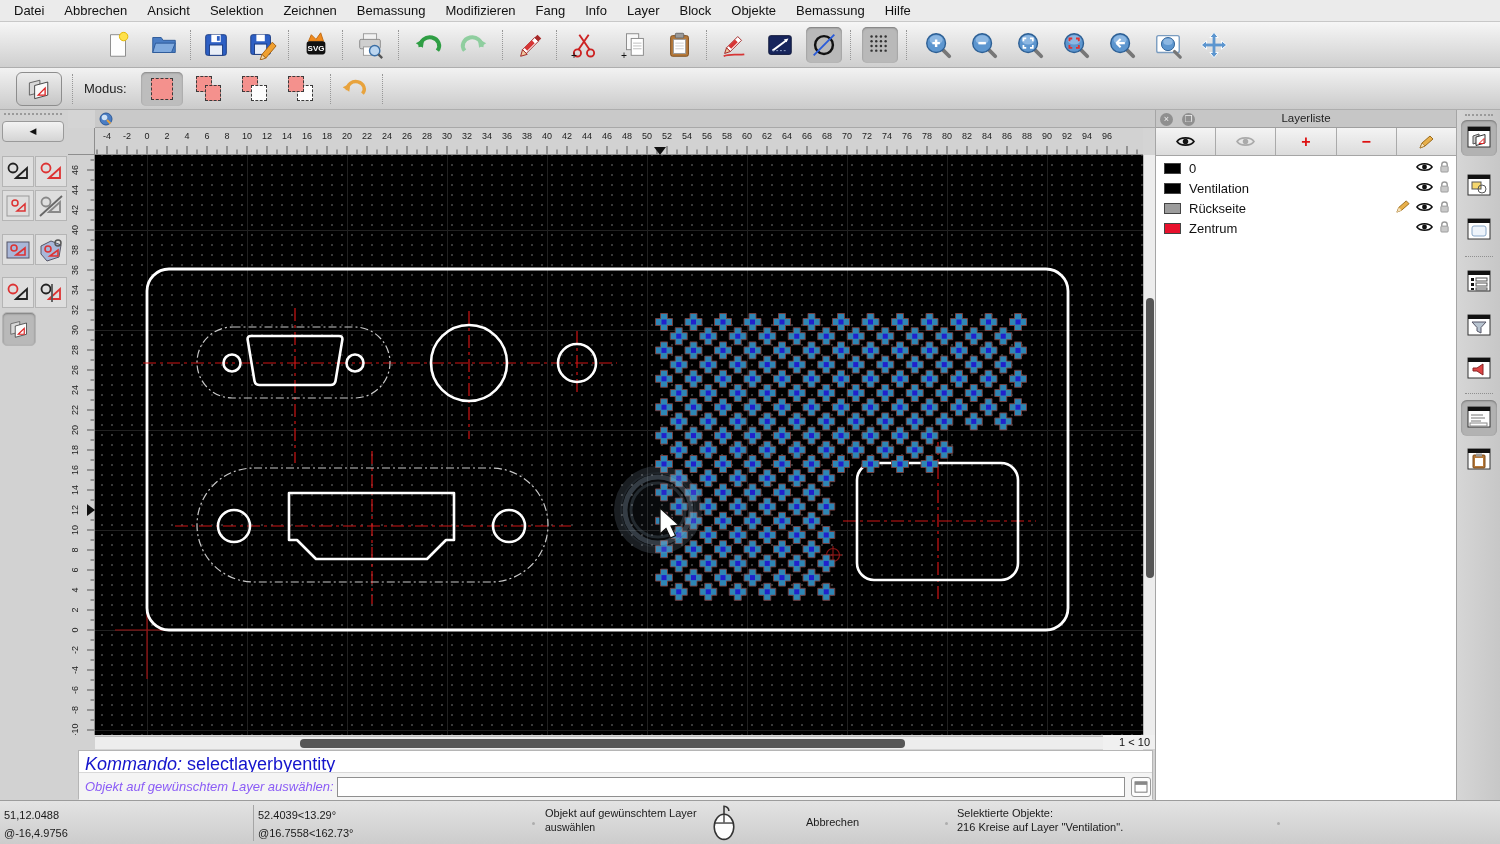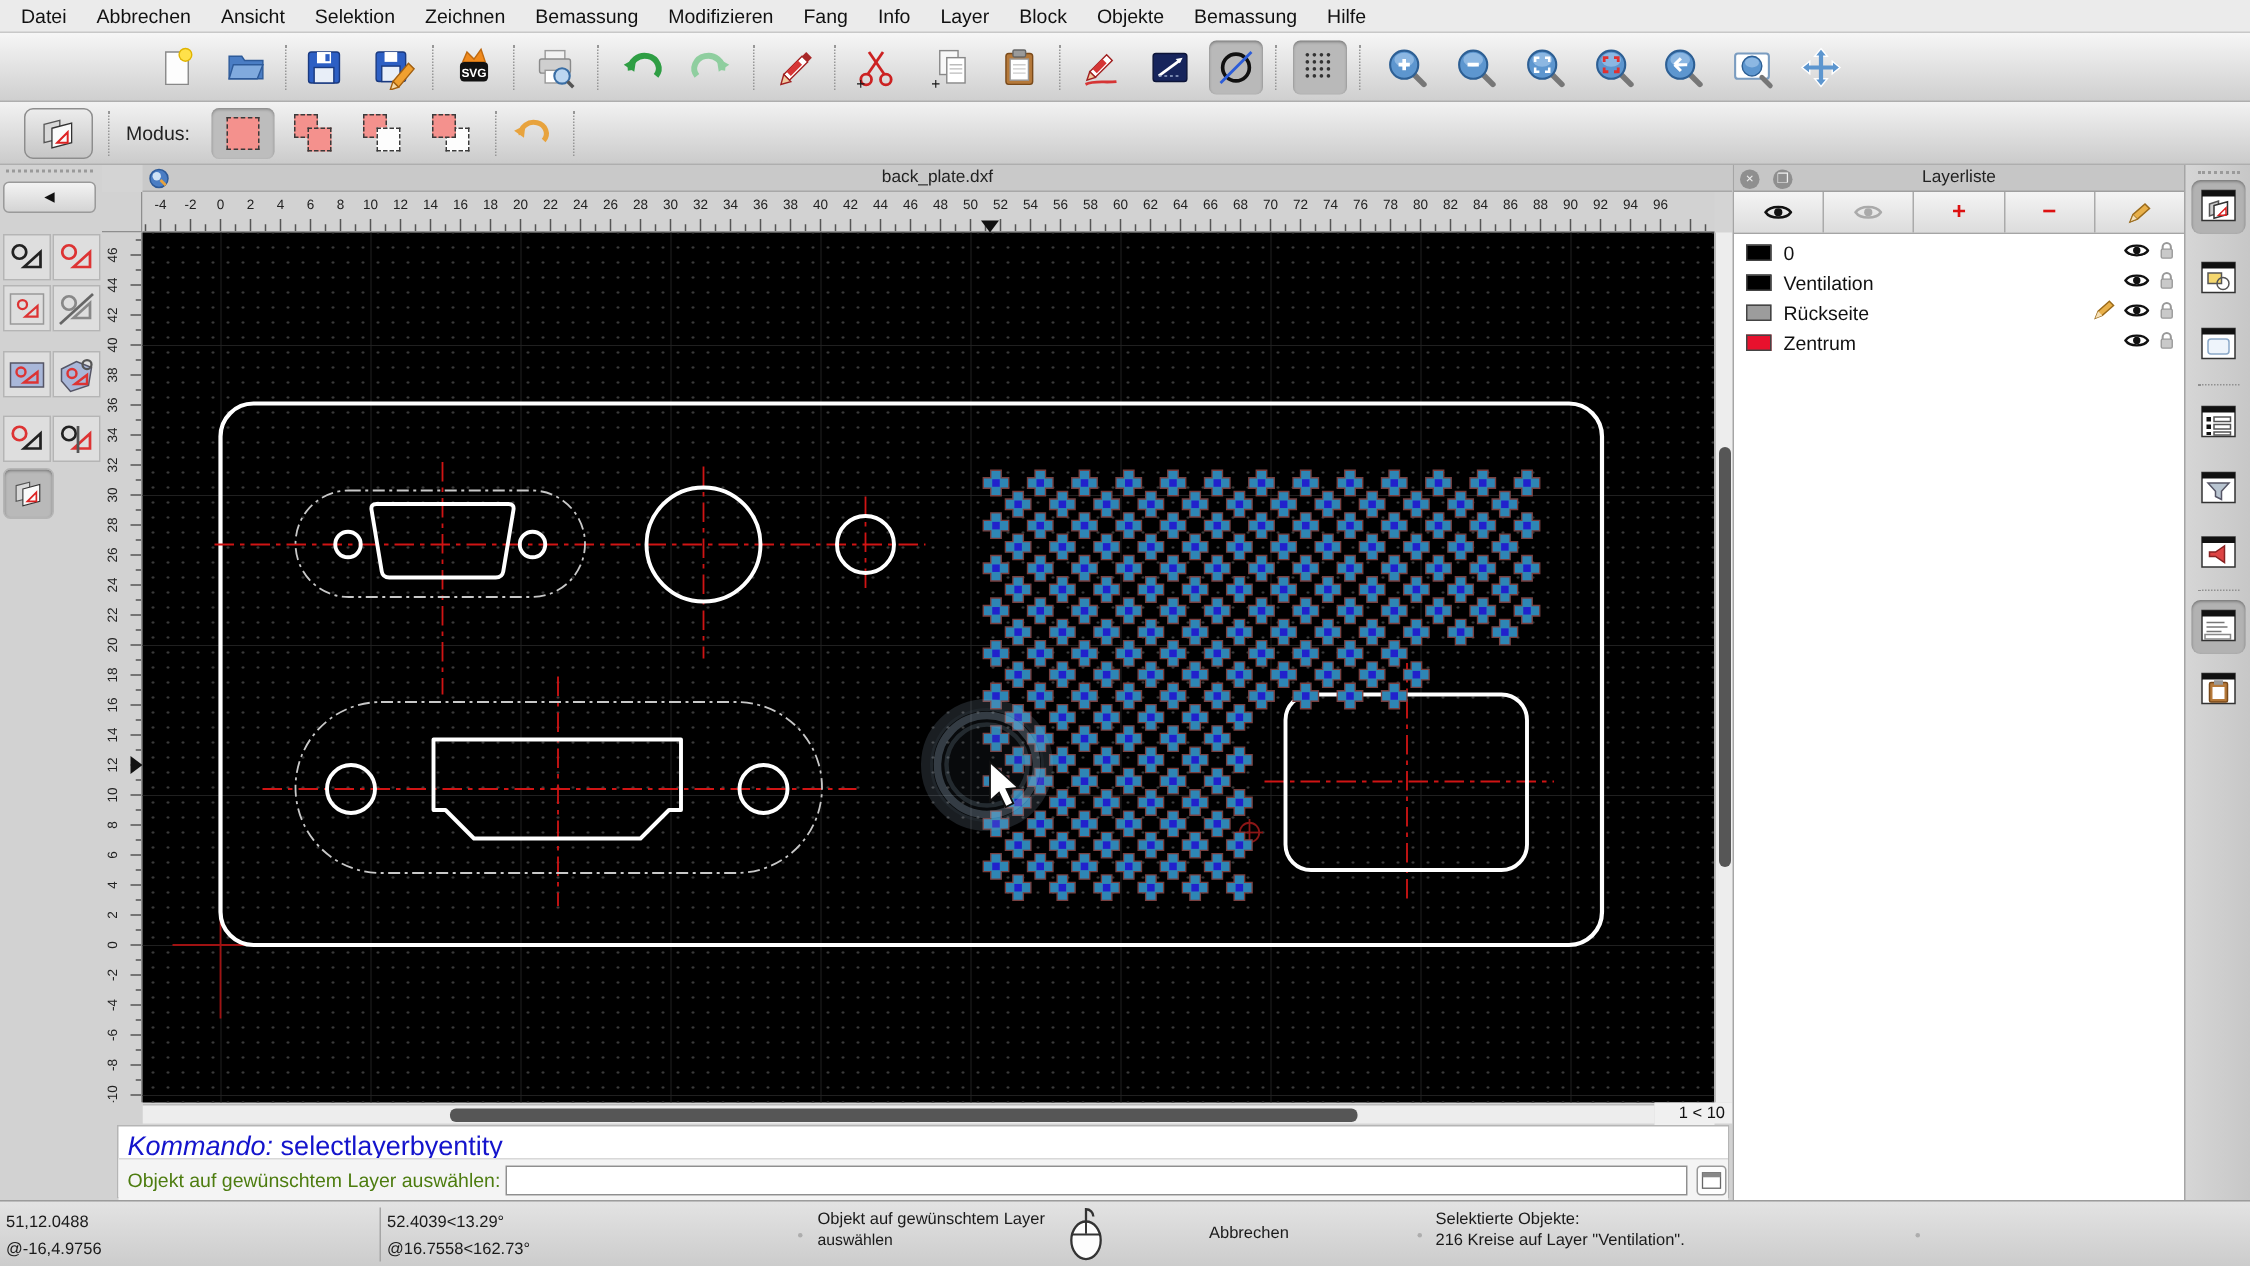--- a/index.html
+++ b/index.html
@@ -61,21 +61,21 @@
   #vscroll .handle { position:absolute; left:2px; top:143px; width:8px; height:280px; background:#565656; border-radius:4px; }
   #hscroll { left:95px; top:736px; width:1008px; height:13px; background:#ededed; border-top:1px solid #bbb; }
   #hscroll .handle { position:absolute; left:205px; top:2px; width:605px; height:9px; background:#565656; border-radius:4px; }
   #zoom-indicator { left:1103px; top:735px; width:52px; height:15px; background:#f0f0f0; font-size:11px; text-align:right; padding-right:5px; line-height:15px; color:#111; }
 
   
   #cmd-area { left:78px; top:750px; width:1075px; height:49px; background:#fff; border:1px solid #b5b5b5; }
   #cmd-history { position:absolute; left:6px; top:3px; font-size:18px; color:#1414cc; }
   #cmd-history .klabel { font-style:italic; }
   #cmd-row2 { position:absolute; left:0; top:21px; width:100%; height:28px; background:#f4f4f4; border-top:1px solid #d8d8d8; }
-  #cmd-prompt { position:absolute; left:6px; top:6px; font-size:13px; color:#4d7c0f; }
+  #cmd-prompt { position:absolute; left:6px; top:6px; font-size:13px; color:#8b5cf6;font-style:italic; }
   #cmd-input { position:absolute; left:258px; top:4px; width:788px; height:20px; border:1px solid #8f8f8f; font-size:13px; font-family:"Liberation Sans",sans-serif; padding:0 3px; background:#fff; }
   #cmd-mini-btn { position:absolute; left:1052px; top:4px; width:20px; height:20px; border:1px solid #999; background:#fdfdfd; border-radius:3px; display:flex; align-items:center; justify-content:center; }
   #left-gap { left:0; top:735px; width:95px; height:65px; background:#d2d2d2; }
   #mid-gap { left:1143px; top:749px; width:12px; height:51px; background:#d2d2d2; }
 
   
   #statusbar { left:0; top:800px; width:1500px; height:44px; background:linear-gradient(#e3e3e3,#cccccc); border-top:1px solid #9c9c9c; font-size:11px; color:#1a1a1a; }
   .sb { position:absolute; white-space:nowrap; }
   .sb-sep { position:absolute; top:4px; height:36px; border-left:1px solid #a5a5a5; }
   .sb-dot { position:absolute; width:3px; height:3px; border-radius:50%; background:#adadad; }
@@ -389,21 +389,20 @@
 </div>
 
 <div id="tabbar" class="abs">
   <span id="tab-icon">
     <svg viewBox="0 0 14 14">
         <circle cx="7" cy="7" r="6" fill="#4a7dc4" stroke="#2d5a99"></circle>
         <circle cx="5.5" cy="5.5" r="2.8" fill="#cfe2f5"></circle>
         <line x1="8" y1="8" x2="11.5" y2="11.5" stroke="#e8a33d" stroke-width="1.8"></line>
       </svg>
   </span>
-  <span id="tab-title">back_plate.dxf</span>
 </div>
 
 <div id="left-col" class="abs">
   <div class="dots-handle" style="left:4px;top:3px;width:58px"></div>
 </div>
 <div id="collapse-btn" class="abs">◀</div>
 <div class="sbtn abs" style="left:2px;top:156px">
     <svg viewBox="0 0 26 24">
       <circle cx="8" cy="8" r="4.5" fill="none" stroke="#222" stroke-width="1.8"></circle>
       <path d="M11 18 L22 8 L22 18 Z" fill="none" stroke="#222" stroke-width="1.8"></path>

